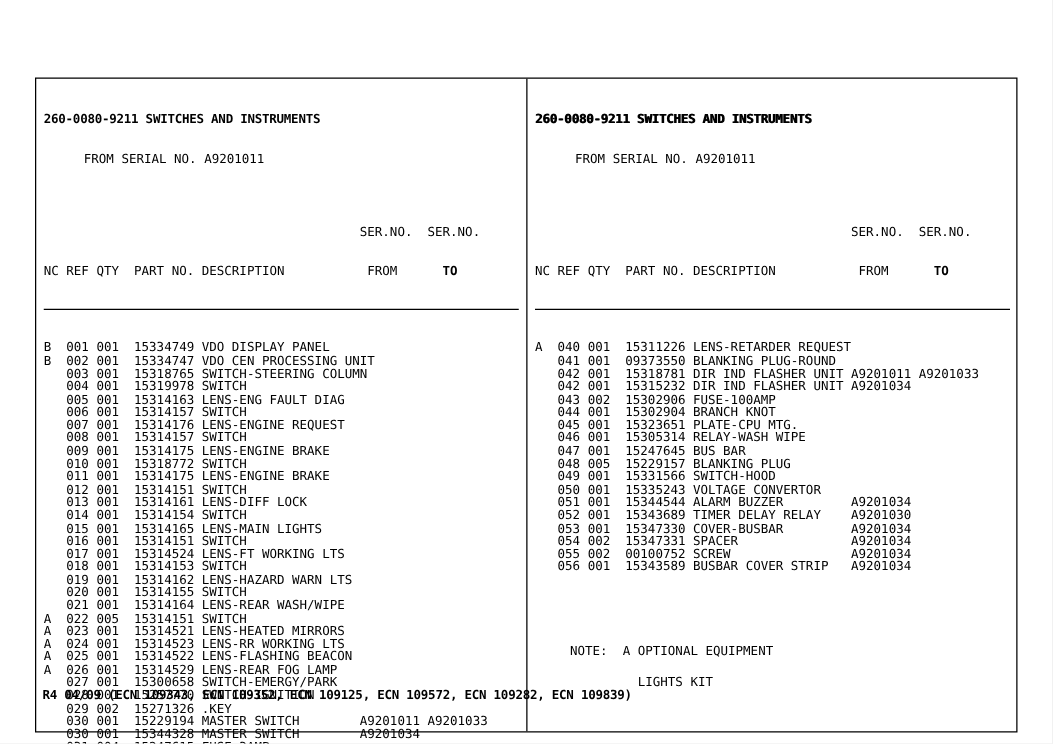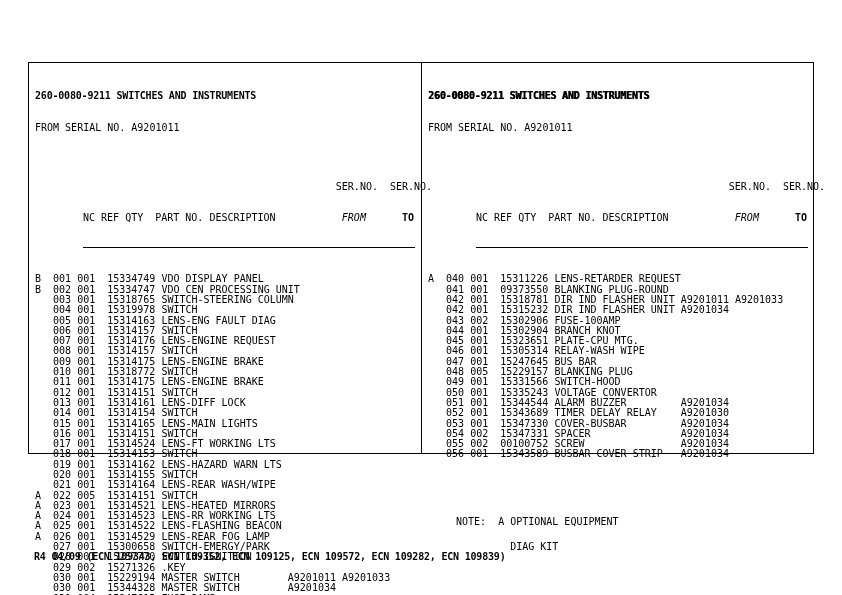--- a/index.html
+++ b/index.html
@@ -11,56 +11,55 @@
   }
   .page {
     position: relative;
     width: 842px; height: 595px;
     background: #ffffff;
     overflow: hidden;
   }
   .frame {
     position: absolute;
     left: 28px; top: 62px;
-    width: 786px; height: 392px;
+    width: 786px; height: 524px;
     border: 1px solid #000;
     background: #fff;
   }
   .divider {
     position: absolute;
     top: 0; bottom: 0; left: 392px;
     width: 1px; background: #000;
   }
   .col {
     position: absolute;
     top: 7px;
     width: 380px;
     font-size: 10px;
     line-height: 10.3px;
     white-space: pre;
   }
   .col-left  { left: 6px; }
   .col-right { left: 399px; }
   .title { font-weight: bold; letter-spacing: -0.2px; }
   .col-right .title { text-shadow: 0.6px 0 0 #000; }
-  .subtitle { margin-top: 2px; }
+  .subtitle { margin-top: 2px; margin-left: 32px; }
   .thead {
     margin-top: 7px;
     border-bottom: 1px solid #000;
     padding-bottom: 3px;
-    margin-left: 48px;
   }
   .hrow, .trow {
     display: grid;
     grid-template-columns: 3ch 4ch 5ch 9ch 21ch 9ch 8ch;
     white-space: pre;
   }
   .hrow span, .trow span { overflow: visible; white-space: pre; }
   .c-span5 { grid-column: span 5; }
-  .h-from { padding-left: 1ch; font-style: italic; }
+  .h-from { padding-left: 1ch; }
   .h-to   { padding-left: 2ch; font-weight: bold; }
   .rows { margin-top: 6px; }
   .note { margin-top: 36px; }
   .note-line { line-height: 12.3px; min-height: 12.3px; white-space: pre; margin-left: 28px; }
   .footer {
     position: absolute;
     left: 34px; top: 551px;
     font-size: 10px;
     font-weight: bold;
     white-space: pre;
@@ -110,19 +109,19 @@
           <span>NC</span>
           <span>REF</span>
           <span>QTY</span>
           <span>PART NO.</span>
           <span>DESCRIPTION</span>
           <span class="h-from">FROM</span>
           <span class="h-to">TO</span>
         </div>
       </div>
       <div class="rows" id="right-rows"><div class="trow"><span>A</span><span>040</span><span>001</span><span>15311226</span><span>LENS-RETARDER REQUEST</span><span></span><span></span></div><div class="trow"><span></span><span>041</span><span>001</span><span>09373550</span><span>BLANKING PLUG-ROUND</span><span></span><span></span></div><div class="trow"><span></span><span>042</span><span>001</span><span>15318781</span><span>DIR IND FLASHER UNIT</span><span>A9201011</span><span>A9201033</span></div><div class="trow"><span></span><span>042</span><span>001</span><span>15315232</span><span>DIR IND FLASHER UNIT</span><span>A9201034</span><span></span></div><div class="trow"><span></span><span>043</span><span>002</span><span>15302906</span><span>FUSE-100AMP</span><span></span><span></span></div><div class="trow"><span></span><span>044</span><span>001</span><span>15302904</span><span>BRANCH KNOT</span><span></span><span></span></div><div class="trow"><span></span><span>045</span><span>001</span><span>15323651</span><span>PLATE-CPU MTG.</span><span></span><span></span></div><div class="trow"><span></span><span>046</span><span>001</span><span>15305314</span><span>RELAY-WASH WIPE</span><span></span><span></span></div><div class="trow"><span></span><span>047</span><span>001</span><span>15247645</span><span>BUS BAR</span><span></span><span></span></div><div class="trow"><span></span><span>048</span><span>005</span><span>15229157</span><span>BLANKING PLUG</span><span></span><span></span></div><div class="trow"><span></span><span>049</span><span>001</span><span>15331566</span><span>SWITCH-HOOD</span><span></span><span></span></div><div class="trow"><span></span><span>050</span><span>001</span><span>15335243</span><span>VOLTAGE CONVERTOR</span><span></span><span></span></div><div class="trow"><span></span><span>051</span><span>001</span><span>15344544</span><span>ALARM BUZZER</span><span>A9201034</span><span></span></div><div class="trow"><span></span><span>052</span><span>001</span><span>15343689</span><span>TIMER DELAY RELAY</span><span>A9201030</span><span></span></div><div class="trow"><span></span><span>053</span><span>001</span><span>15347330</span><span>COVER-BUSBAR</span><span>A9201034</span><span></span></div><div class="trow"><span></span><span>054</span><span>002</span><span>15347331</span><span>SPACER</span><span>A9201034</span><span></span></div><div class="trow"><span></span><span>055</span><span>002</span><span>00100752</span><span>SCREW</span><span>A9201034</span><span></span></div><div class="trow"><span></span><span>056</span><span>001</span><span>15343589</span><span>BUSBAR COVER STRIP</span><span>A9201034</span><span></span></div></div>
-      <div class="note" id="note-lines"><div class="note-line">NOTE:  A OPTIONAL EQUIPMENT</div><div class="note-line"> </div><div class="note-line">         DIAG KIT</div></div>
+      <div class="note" id="note-lines"><div class="note-line">NOTE:  A OPTIONAL EQUIPMENT</div><div class="note-line"> </div><div class="note-line">         LIGHTS KIT</div></div>
     </div>
 
   </div>
 
   <div class="footer">R4 04/09 (ECN 109343, ECN 109352, ECN 109125, ECN 109572, ECN 109282, ECN 109839)</div>
 </div>
 
 </body></html>

